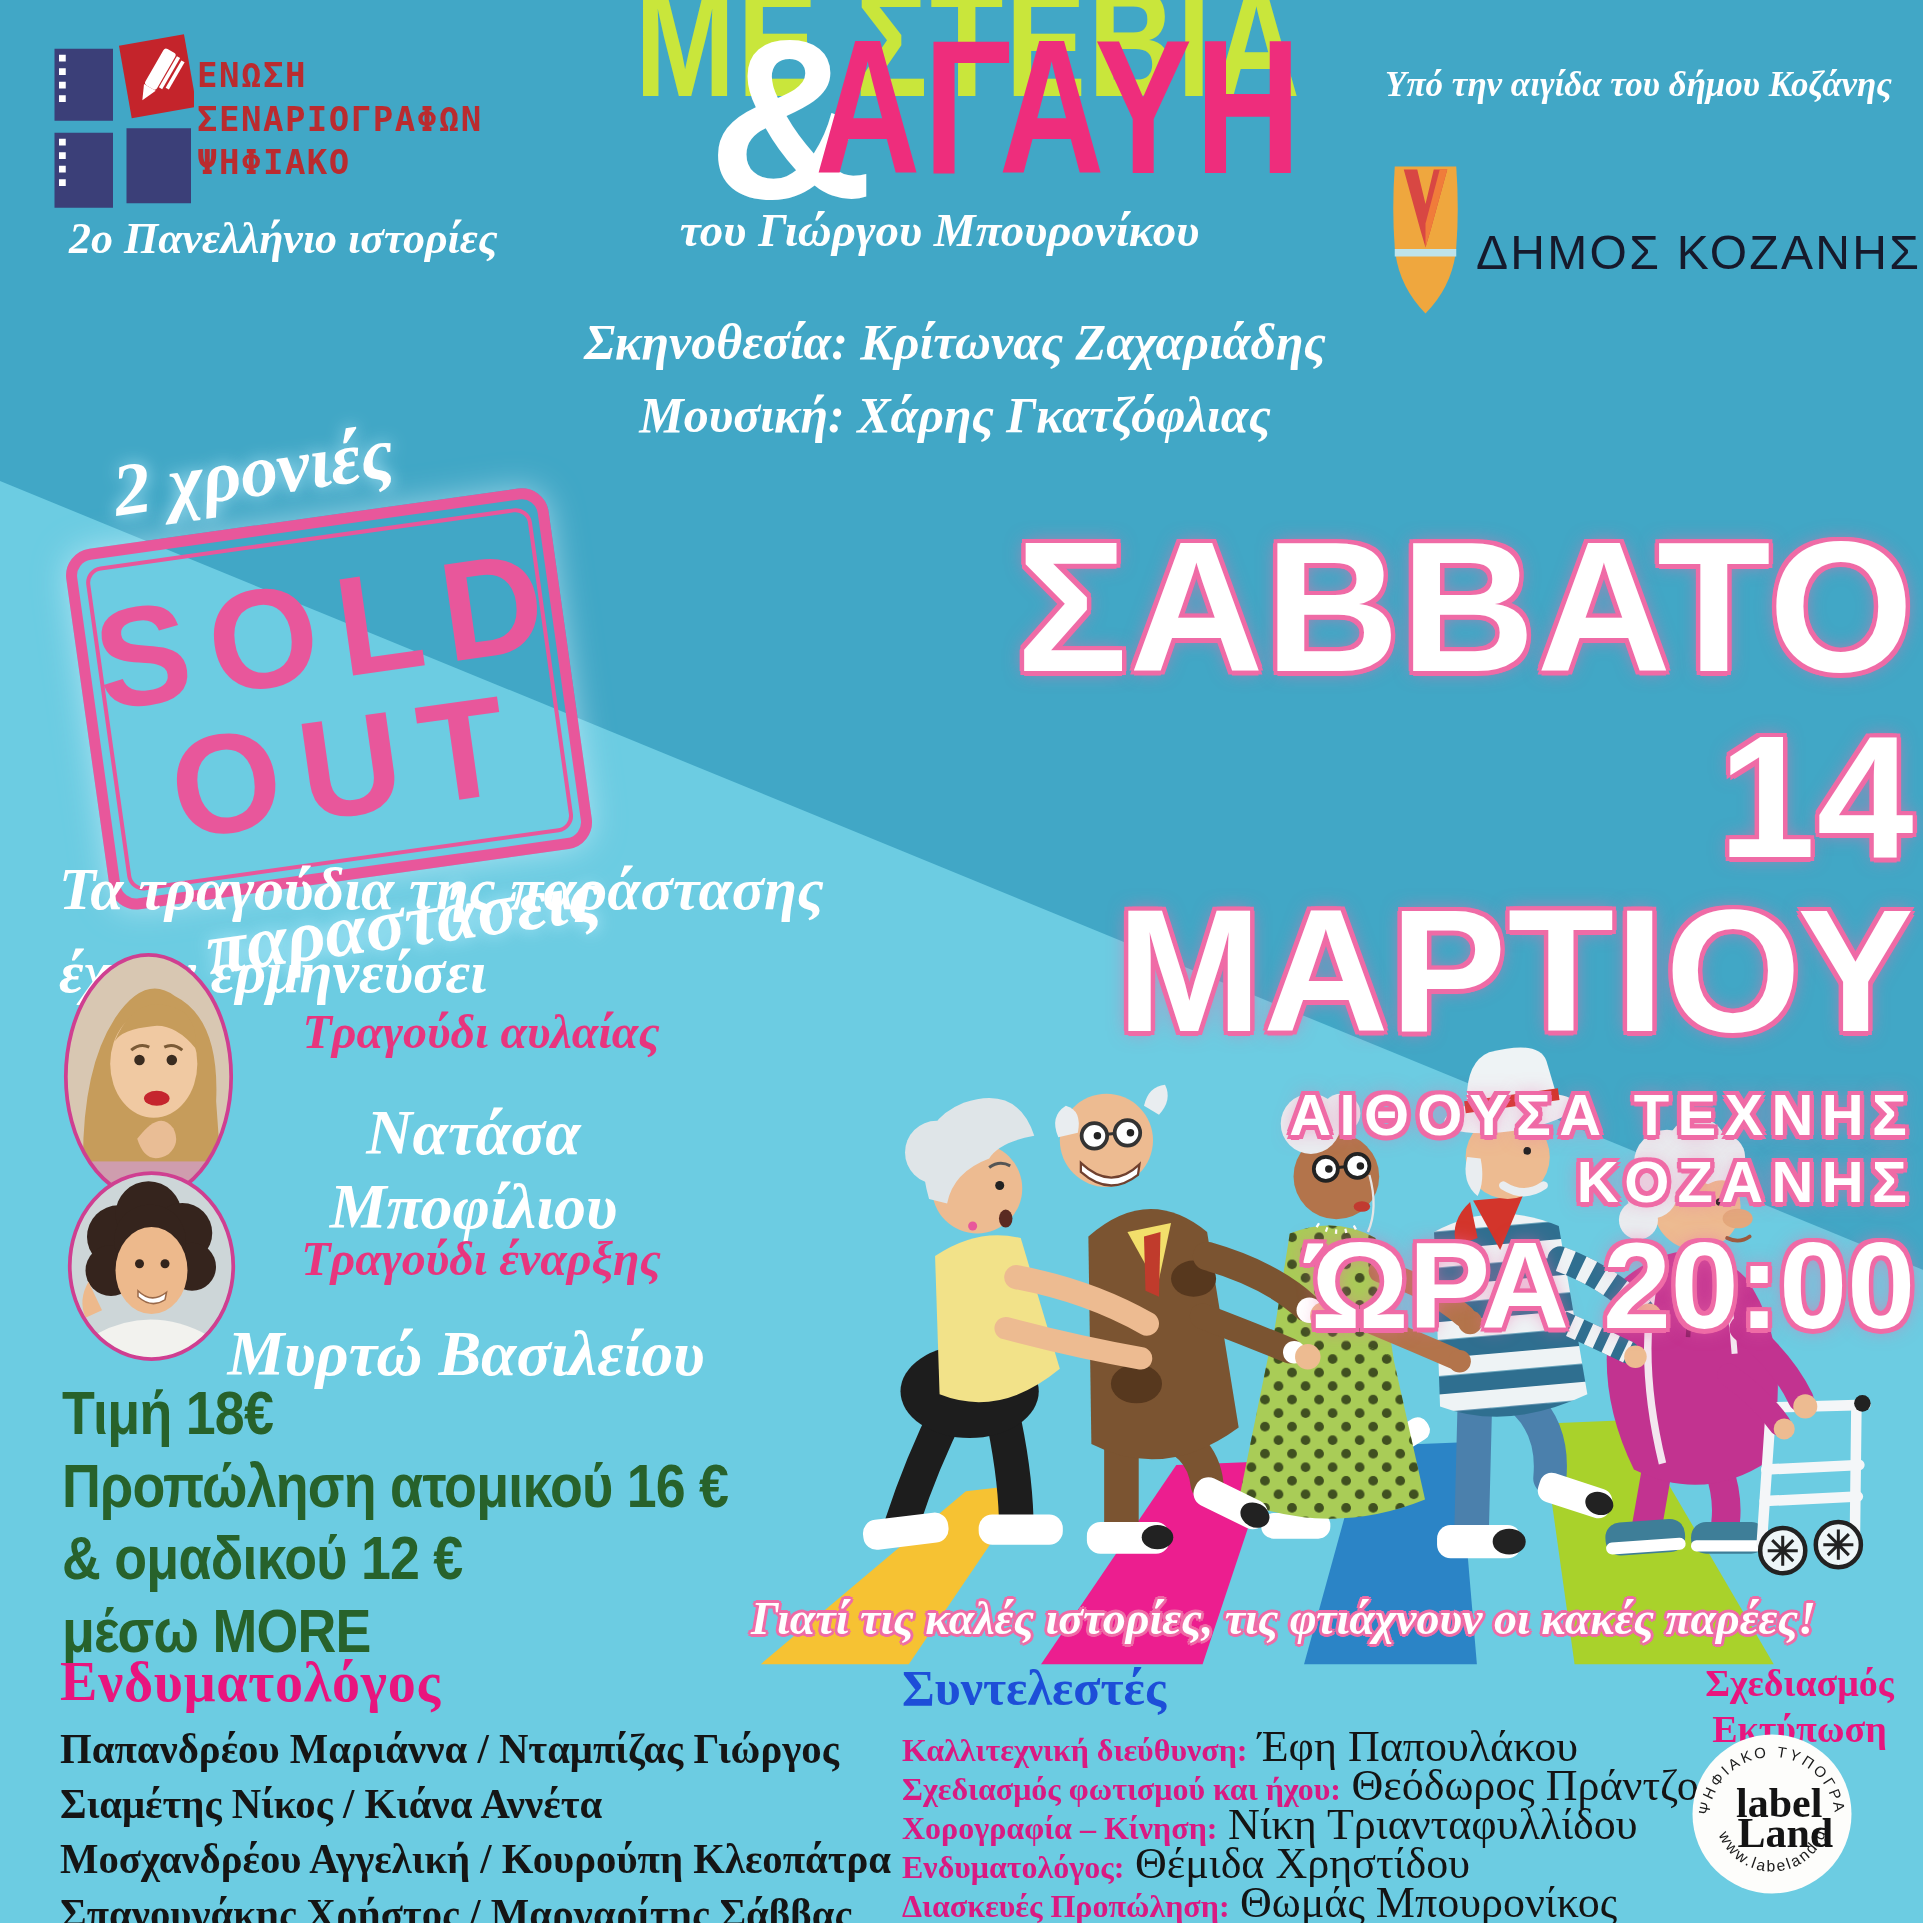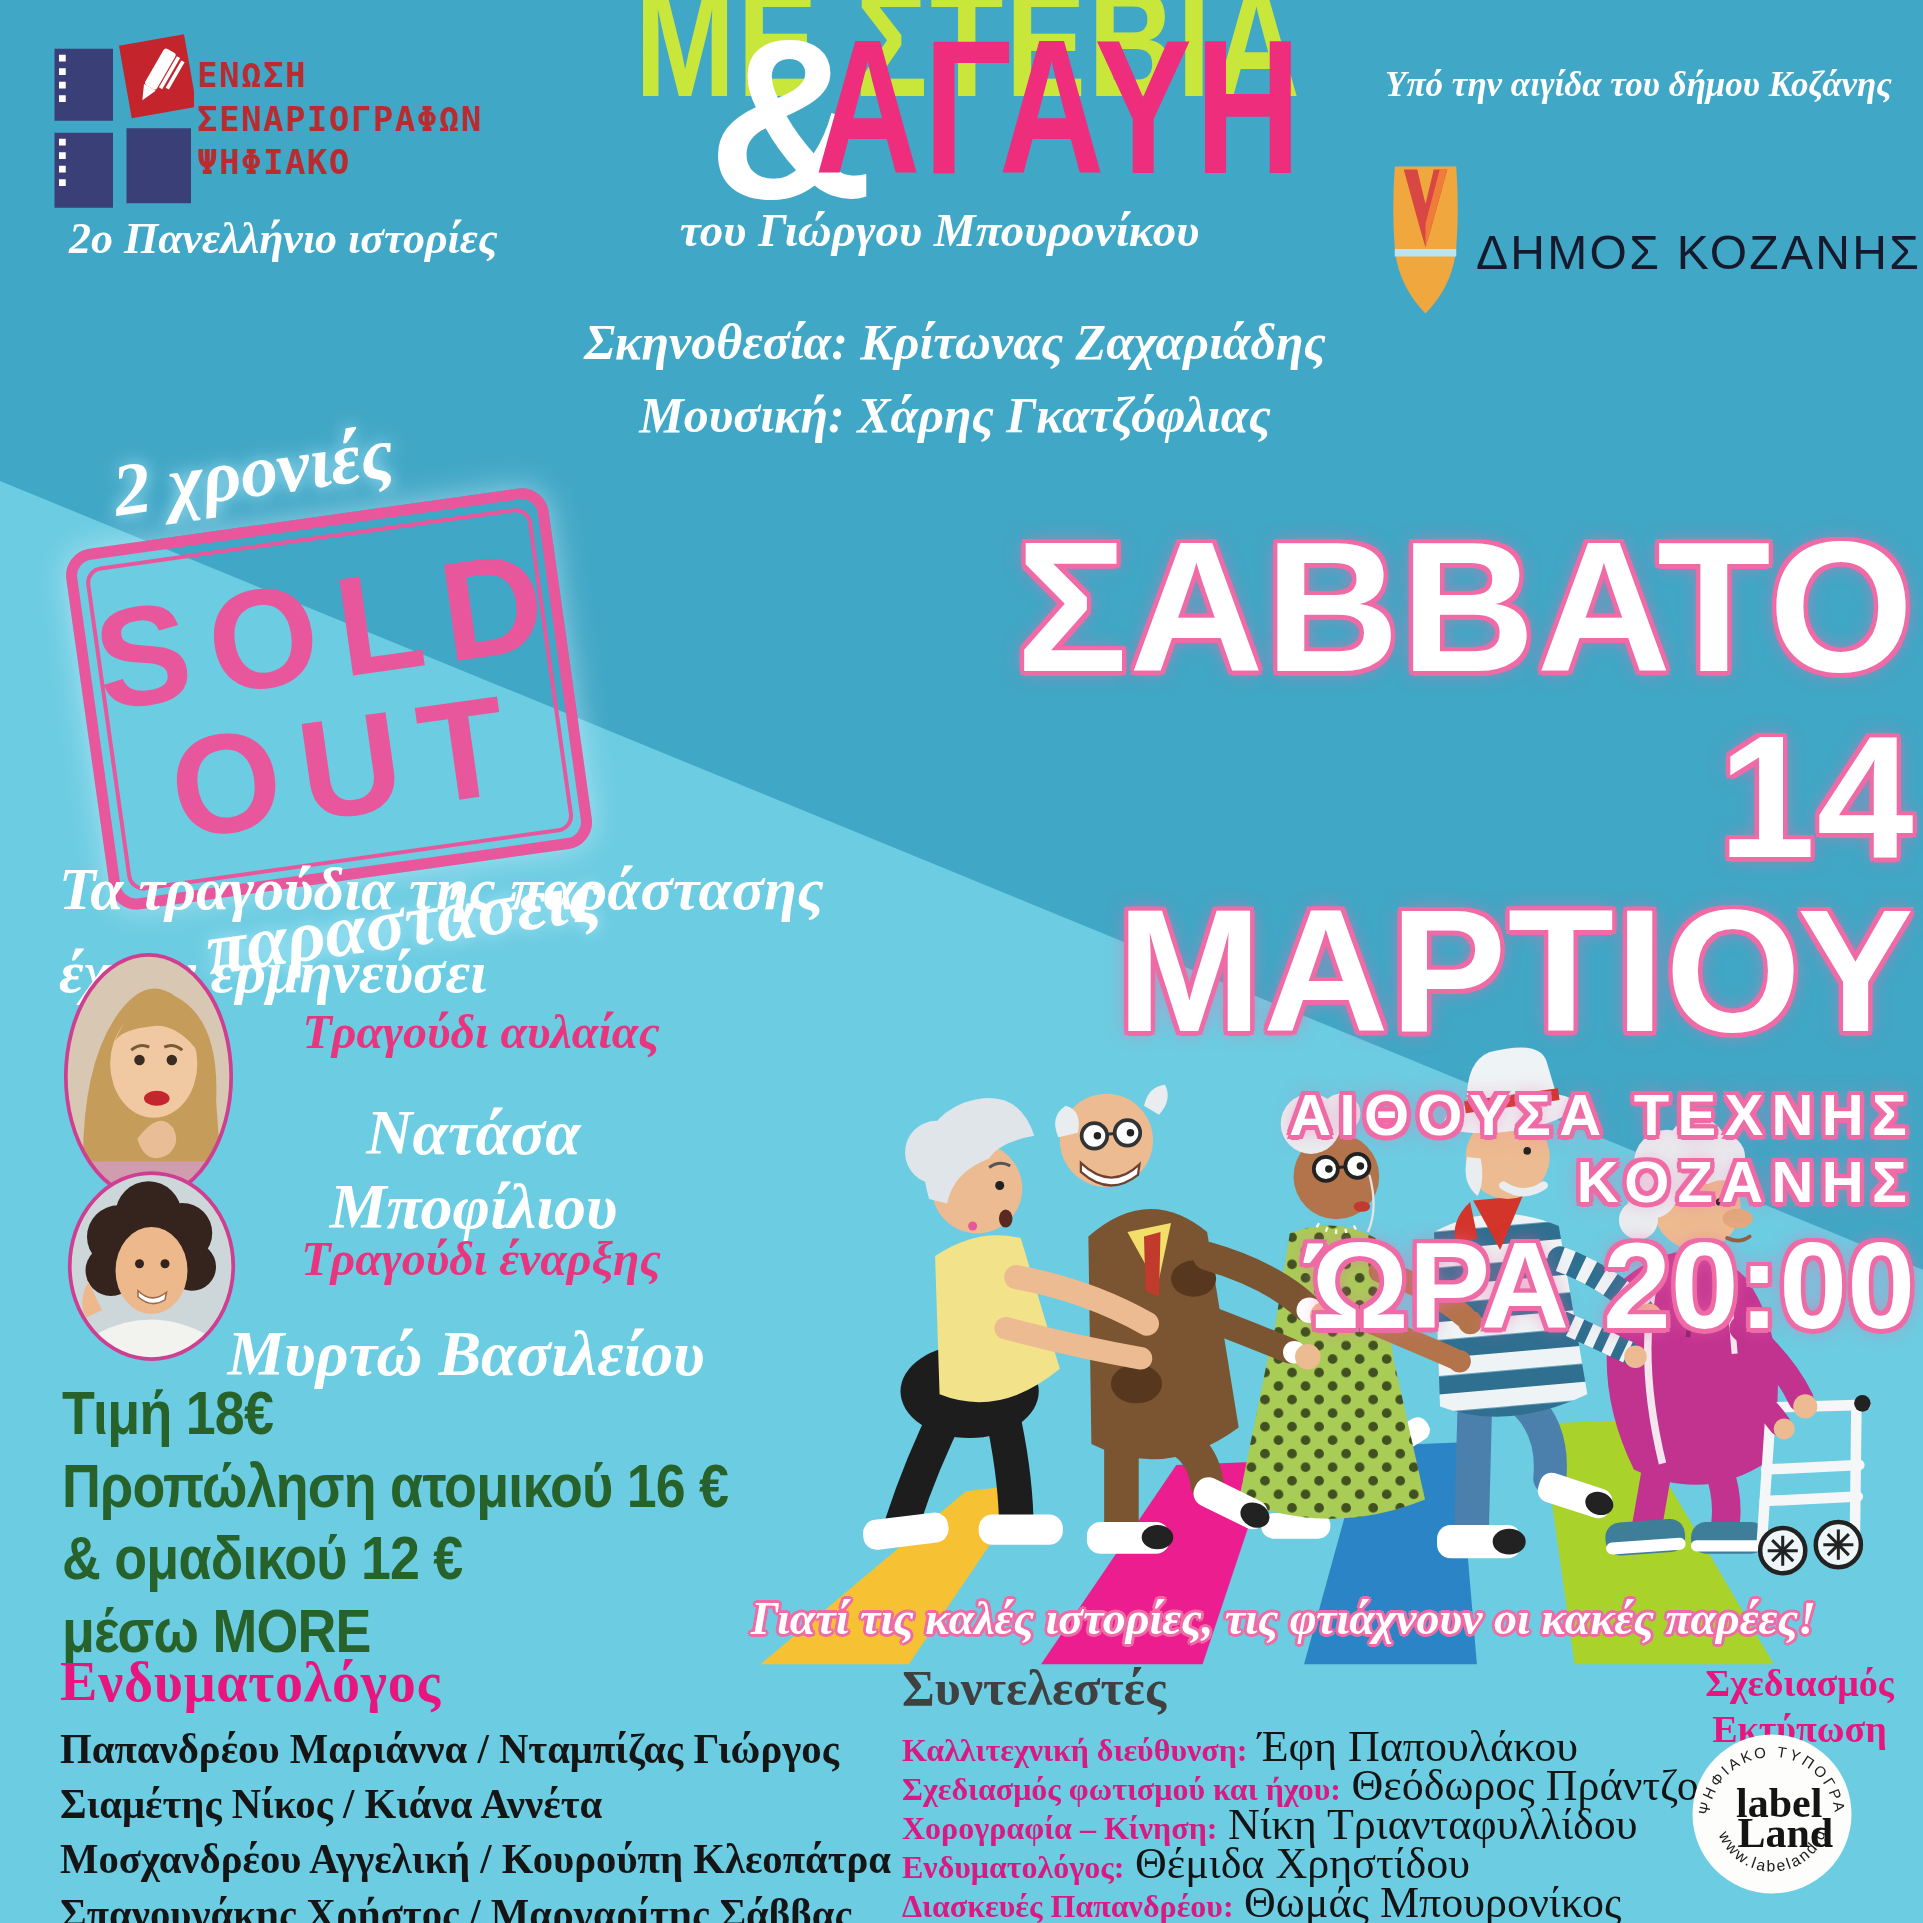--- a/index.html
+++ b/index.html
@@ -80,21 +80,21 @@
   .cast-head { left:60px; top:1650px; font-size:56px; color:#e8157e; letter-spacing:0.8px; }
   .cast-rows { left:60px; top:1722px; font-size:42px; line-height:1.31; color:#151515;
                transform:scale(.97,1); transform-origin:left top; white-space:nowrap; }
 
   
   .tagline { left:751px; top:1592px; width:1157px; font-size:46px; color:#fff; z-index:3;
              text-shadow:-3px 0 0 #ef6ba6, 3px 0 0 #ef6ba6, 0 -3px 0 #ef6ba6, 0 3px 0 #ef6ba6,
                          -2.3px -2.3px 0 #ef6ba6, 2.3px 2.3px 0 #ef6ba6, -2.3px 2.3px 0 #ef6ba6, 2.3px -2.3px 0 #ef6ba6; }
 
   
-  .cred-head { left:902px; top:1659px; font-size:50px; color:#404040; }
+  .cred-head { left:902px; top:1659px; font-size:50px; color:#1d4ed8; }
   .cred-rows { left:902px; top:1721px; }
   .cred-row { height:39px; margin-bottom:0; white-space:nowrap; }
   .cred-label { font-family:"Liberation Serif",serif; font-weight:bold; font-size:32px; color:#d91a82; vertical-align:baseline; }
   .cred-value { font-family:"Liberation Serif",serif; font-size:44px; color:#141414; vertical-align:baseline; margin-left:10.5px; }
 
   
   .print-txt { left:1674px; top:1661px; width:251px; text-align:center; font-size:38px; color:#e8157e; line-height:1.2; }
   .labeland { left:1691px; top:1733px; width:162px; height:162px; }
 </style>
 </head>
@@ -410,21 +410,21 @@
 </svg>
 
 <div class="abs tagline serif-it">Γιατί τις καλές ιστορίες, τις φτιάχνουν οι κακές παρέες!</div>
 
 <div class="abs layer cred-head serif-b">Συντελεστές</div>
 <div class="abs layer cred-rows">
   <div class="cred-row"><span class="cred-label">Καλλιτεχνική διεύθυνση:</span><span class="cred-value">Έφη Παπουλάκου</span></div>
   <div class="cred-row"><span class="cred-label">Σχεδιασμός φωτισμού και ήχου:</span><span class="cred-value">Θεόδωρος Πράντζος</span></div>
   <div class="cred-row"><span class="cred-label">Χορογραφία – Κίνηση:</span><span class="cred-value">Νίκη Τριανταφυλλίδου</span></div>
   <div class="cred-row"><span class="cred-label">Ενδυματολόγος:</span><span class="cred-value">Θέμιδα Χρηστίδου</span></div>
-  <div class="cred-row"><span class="cred-label">Διασκευές Παπανδρέου:</span><span class="cred-value">Θωμάς Μπουρονίκος</span></div>
+  <div class="cred-row"><span class="cred-label">Διασκευές Προπώληση:</span><span class="cred-value">Θωμάς Μπουρονίκος</span></div>
   <div class="cred-row"><span class="cred-value">Έφη Μπρόλιου</span></div>
 </div>
 
 <div class="abs layer print-txt serif-b"><span>Σχεδιασμός</span><br><span>Εκτύπωση</span></div>
 <svg class="abs layer labeland" viewBox="0 0 216 216">
   <defs>
     <path id="arcTop" d="M 24,116 A 84,84 0 0 1 192,116"></path>
     <path id="arcBot" d="M 34,126 A 76,76 0 0 0 182,126"></path>
   </defs>
   <circle cx="108" cy="108" r="106" fill="#fdfdfb"></circle>

